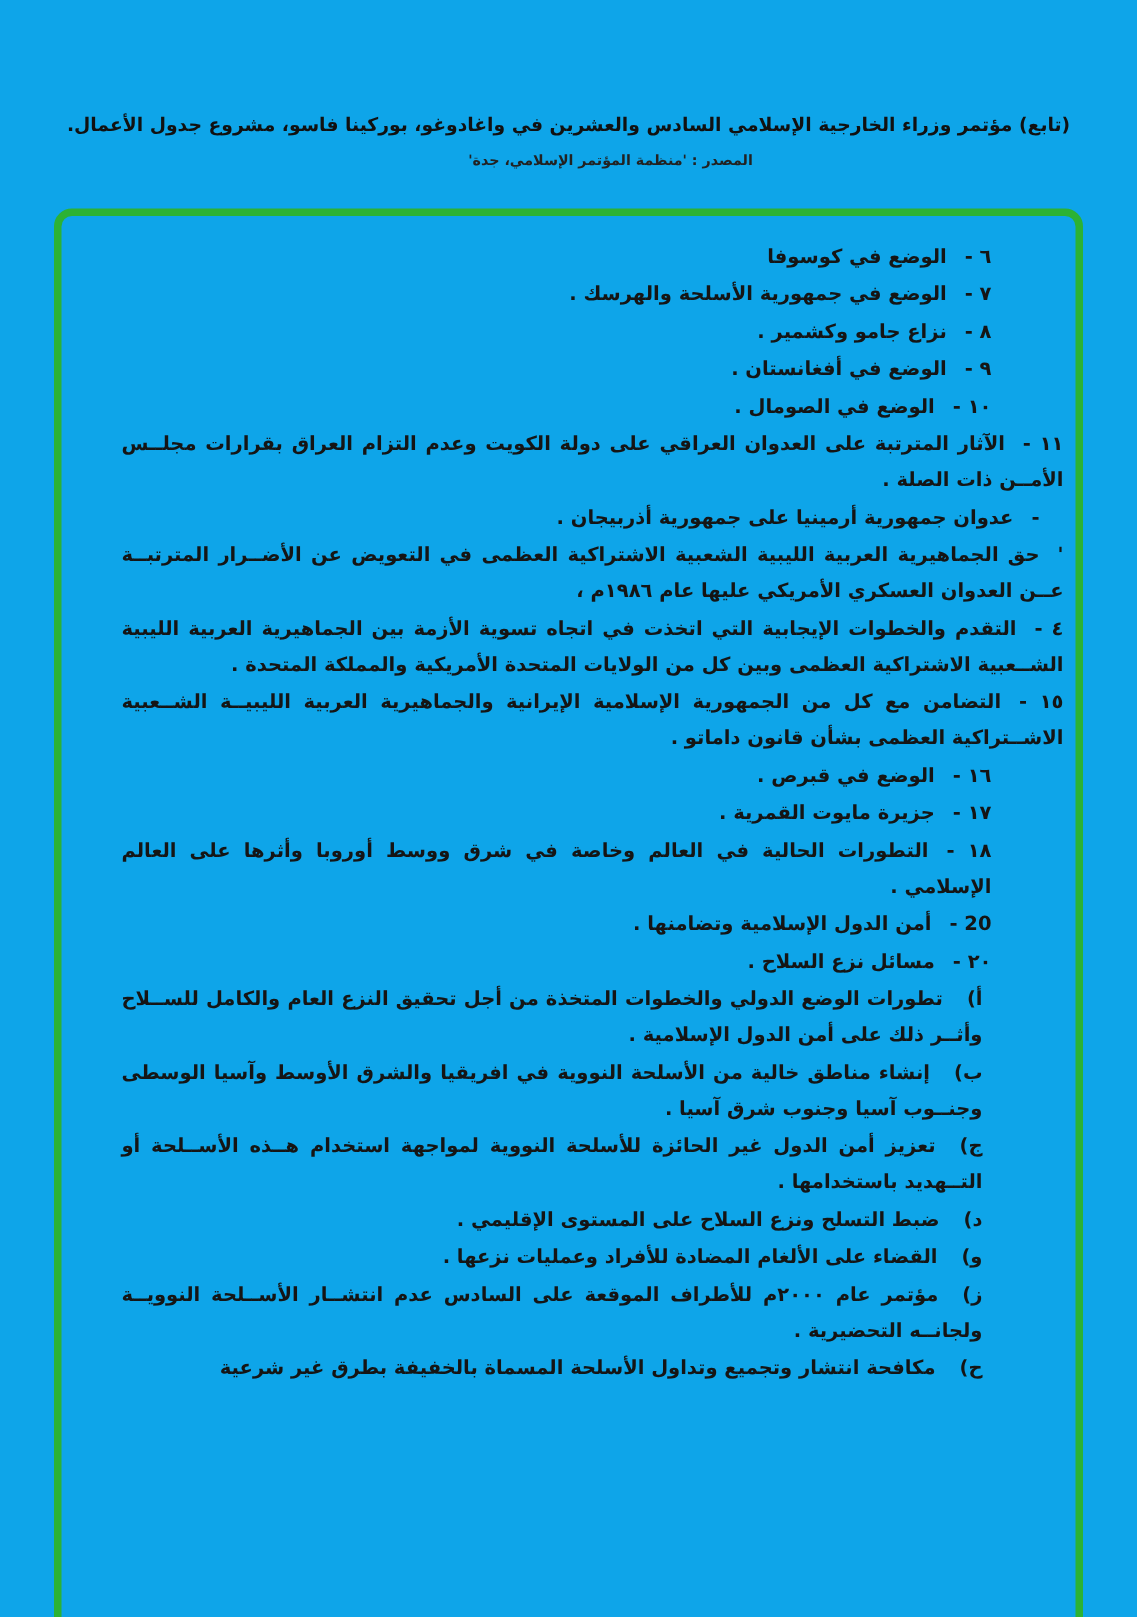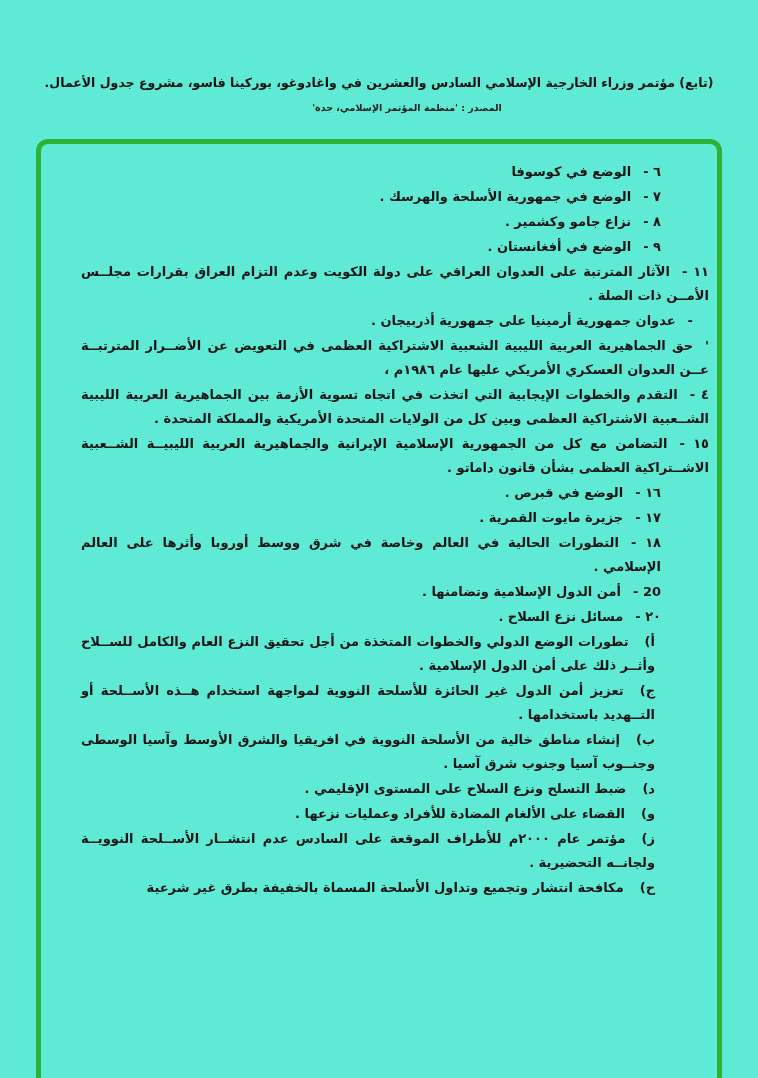--- a/index.html
+++ b/index.html
@@ -6,21 +6,21 @@
   html, body {
     margin: 0;
     padding: 0;
     background: #ffffff;
     font-family: "DejaVu Sans", sans-serif;
   }
   .page {
     position: relative;
     width: 758px;
     height: 1078px;
-    background: #5eead4;
+    background: #0ea5e9;
     direction: rtl;
     padding: 74px 36px 0 36px;
     color: #151515;
   }
   .doc-header { direction: rtl; }
   .doc-title {
     font-size: 12.5px;
     font-weight: bold;
     text-align: center;
     line-height: 18px;
@@ -78,20 +78,21 @@
   <div class="agenda-box" style="border-color: rgb(44, 178, 52);">
     <div class="agenda-list">
   <div class="item num"><span class="marker">٦ -</span><span class="text">الوضع في كوسوفا</span></div>
 
   <div class="item num"><span class="marker">٧ -</span><span class="text">الوضع في جمهورية الأسلحة والهرسك .</span></div>
 
   <div class="item num"><span class="marker">٨ -</span><span class="text">نزاع جامو وكشمير .</span></div>
 
   <div class="item num"><span class="marker">٩ -</span><span class="text">الوضع في أفغانستان .</span></div>
 
+  <div class="item num"><span class="marker">١٠ -</span><span class="text">الوضع في الصومال .</span></div>
 
   <div class="item wide"><span class="marker">١١ -</span><span class="text">الآثار المترتبة على العدوان العراقي على دولة الكويت وعدم التزام العراق بقرارات مجلــس الأمــن ذات الصلة .</span></div>
 
   <div class="item dash"><span class="marker">-</span><span class="text">عدوان جمهورية أرمينيا على جمهورية أذربيجان .</span></div>
 
   <div class="item wide"><span class="marker">'</span><span class="text">حق الجماهيرية العربية الليبية الشعبية الاشتراكية العظمى في التعويض عن الأضــرار المترتبــة عــن العدوان العسكري الأمريكي عليها عام ١٩٨٦م ،</span></div>
 
   <div class="item wide"><span class="marker">٤ -</span><span class="text">التقدم والخطوات الإيجابية التي اتخذت في اتجاه تسوية الأزمة بين الجماهيرية العربية الليبية الشــعبية الاشتراكية العظمى وبين كل من الولايات المتحدة الأمريكية والمملكة المتحدة .</span></div>
 
   <div class="item wide"><span class="marker">١٥ -</span><span class="text">التضامن مع كل من الجمهورية الإسلامية الإيرانية والجماهيرية العربية الليبيــة الشــعبية الاشــتراكية العظمى بشأن قانون داماتو .</span></div>
@@ -101,23 +102,23 @@
   <div class="item num"><span class="marker">١٧ -</span><span class="text">جزيرة مايوت القمرية .</span></div>
 
   <div class="item num"><span class="marker">١٨ -</span><span class="text">التطورات الحالية في العالم وخاصة في شرق ووسط أوروبا وأثرها على العالم الإسلامي .</span></div>
 
   <div class="item num"><span class="marker">20 -</span><span class="text">أمن الدول الإسلامية وتضامنها .</span></div>
 
   <div class="item num"><span class="marker">٢٠ -</span><span class="text">مسائل نزع السلاح .</span></div>
 
   <div class="item sub"><span class="marker">أ)</span><span class="text">تطورات الوضع الدولي والخطوات المتخذة من أجل تحقيق النزع العام والكامل للســلاح وأثــر ذلك على أمن الدول الإسلامية .</span></div>
 
+  <div class="item sub"><span class="marker">ب)</span><span class="text">إنشاء مناطق خالية من الأسلحة النووية في افريقيا والشرق الأوسط وآسيا الوسطى وجنــوب آسيا وجنوب شرق آسيا .</span></div>
+
   <div class="item sub"><span class="marker">ج)</span><span class="text">تعزيز أمن الدول غير الحائزة للأسلحة النووية لمواجهة استخدام هــذه الأســلحة أو التــهديد باستخدامها .</span></div>
-
-  <div class="item sub"><span class="marker">ب)</span><span class="text">إنشاء مناطق خالية من الأسلحة النووية في افريقيا والشرق الأوسط وآسيا الوسطى وجنــوب آسيا وجنوب شرق آسيا .</span></div>
 
   <div class="item sub"><span class="marker">د)</span><span class="text">ضبط التسلح ونزع السلاح على المستوى الإقليمي .</span></div>
 
 
   <div class="item sub"><span class="marker">و)</span><span class="text">القضاء على الألغام المضادة للأفراد وعمليات نزعها .</span></div>
 
   <div class="item sub"><span class="marker">ز)</span><span class="text">مؤتمر عام ٢٠٠٠م للأطراف الموقعة على السادس عدم انتشــار الأســلحة النوويــة ولجانــه التحضيرية .</span></div>
 
   <div class="item sub"><span class="marker">ح)</span><span class="text">مكافحة انتشار وتجميع وتداول الأسلحة المسماة بالخفيفة بطرق غير شرعية</span></div>
 </div>

